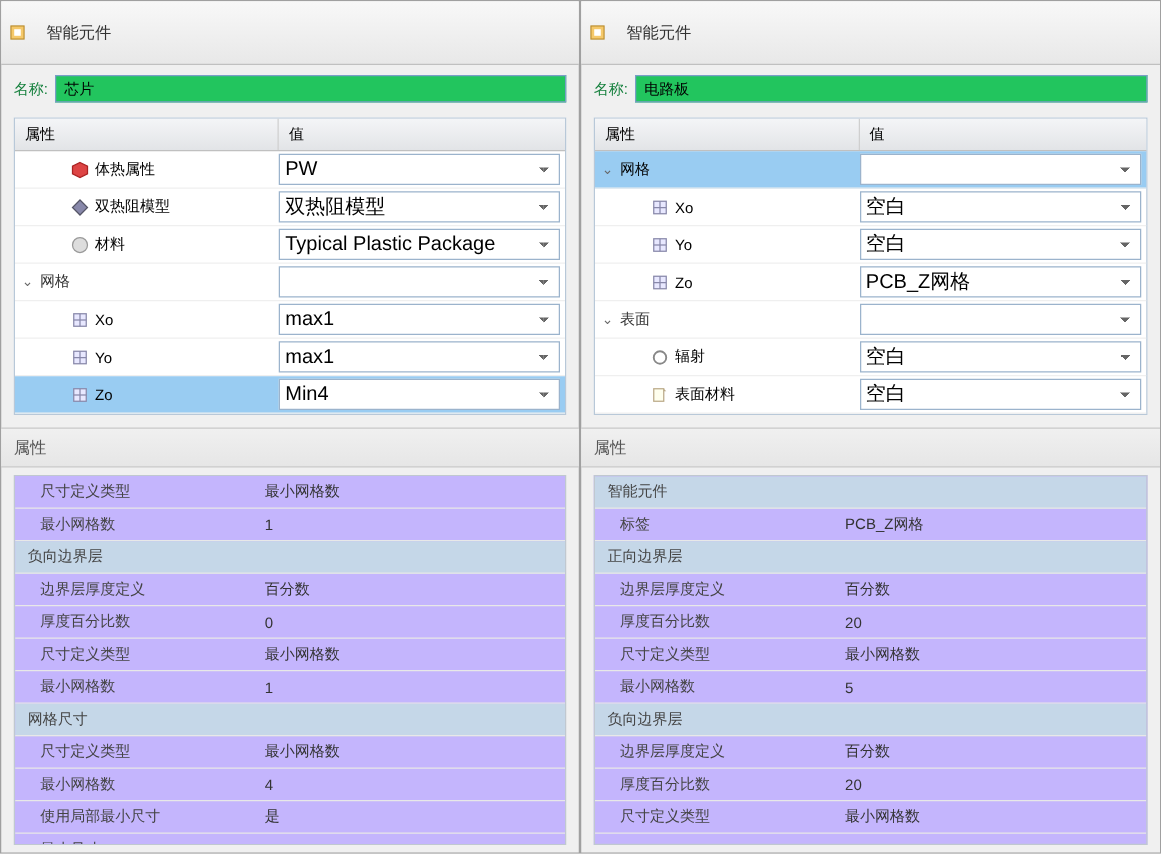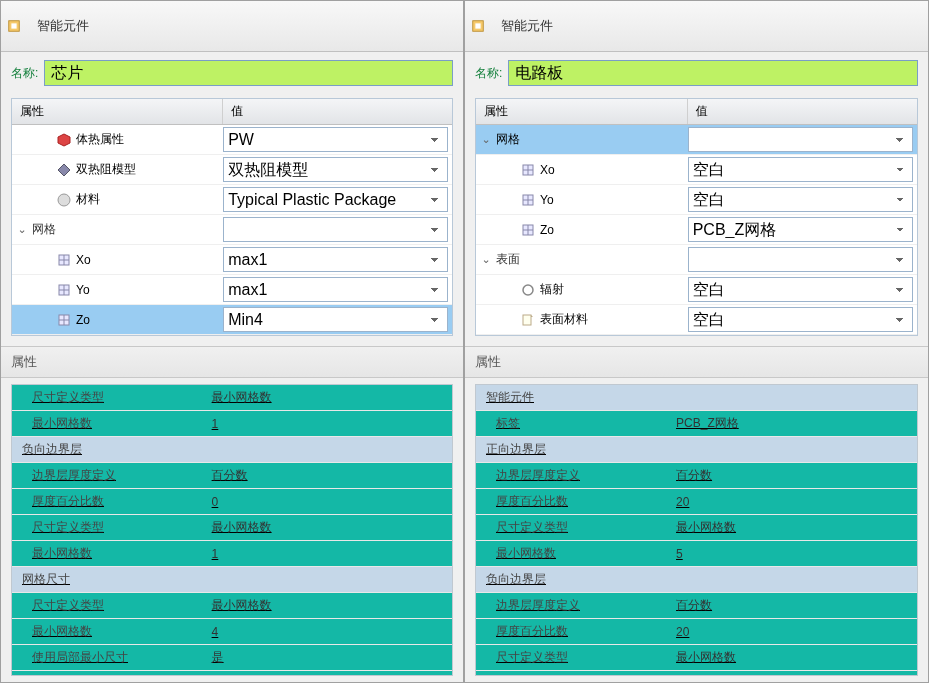--- a/index.html
+++ b/index.html
@@ -37,23 +37,23 @@
       padding: 8px 10px;
       display: flex;
       align-items: center;
       gap: 6px;
     }
     .name-row label { color: #15803d; }
     .name-input {
       flex: 1;
       border: 1px solid #7a9ec7;
       padding: 3px 6px;
-      font-size: 16px;
+      font-size: 12px;
       font-family: inherit;
-      background: #bef264;
+      background: #22c55e;
     }
     .tree-area {
       margin: 4px 10px 6px 10px;
       background: #fff;
       border: 1px solid #b8c8d8;
     }
     .tree-header {
       display: flex;
       background: linear-gradient(#f4f5f7, #e2e4e7);
       border-bottom: 1px solid #c0c0c0;
@@ -125,25 +125,24 @@
       margin: 4px 0 0 0;
       padding: 6px 10px 6px 10px;
       background: linear-gradient(#f0f0f0, #e6e6e6);
       color: #555;
       font-size: 13px;
       border-top: 1px solid #c8c8c8;
       border-bottom: 1px solid #c8c8c8;
     }
     .prop-body {
       margin: 6px 10px 6px 10px;
-      background: #14b8a6;
+      background: #c4b5fd;
       border: 1px solid #c0c8d0;
       overflow-y: auto;
       flex: 1;
-      text-decoration: underline;
     }
     .prop-row {
       display: flex;
       border-bottom: 1px solid #e8e8e8;
       min-height: 24px;
       align-items: center;
     }
     .prop-row.section {
       background: #c5d7e8;
       font-weight: normal;

